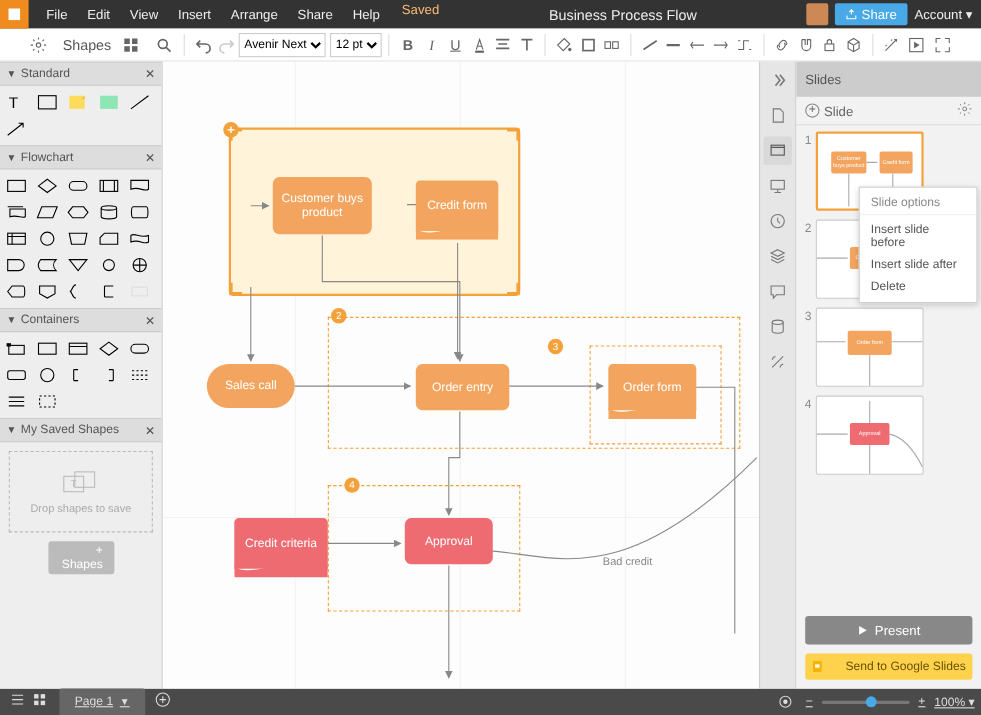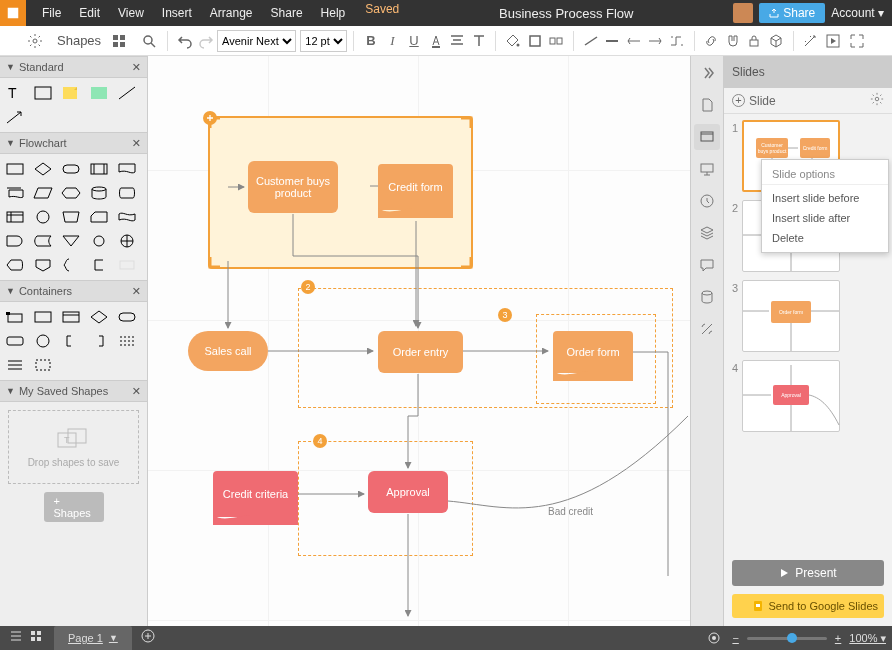--- a/index.html
+++ b/index.html
@@ -29,21 +29,21 @@
 
 .main{display:flex;height:570px;}
 .sidebar{width:148px;background:#eee;border-right:1px solid #ccc;overflow:hidden;}
 .panel-head{background:#ddd;height:22px;display:flex;align-items:center;padding:0 6px;font-size:11px;color:#555;border-bottom:1px solid #ccc;border-top:1px solid #ccc;}
 .panel-head .arrow{margin-right:4px;font-size:9px;}
 .panel-head .close{margin-left:auto;cursor:pointer;}
 .shape-grid{display:flex;flex-wrap:wrap;padding:6px 4px;gap:6px;}
 .shp{width:22px;height:18px;display:flex;align-items:center;justify-content:center;cursor:grab;}
 .shp svg{width:20px;height:16px;}
 .saved-drop{margin:8px;border:1px dashed #bbb;height:74px;display:flex;flex-direction:column;align-items:center;justify-content:center;color:#aaa;font-size:10px;gap:6px;}
-.shapes-btn{margin:6px auto;display:block;background:#bbb;color:#fff;font-size:11px;padding:3px 10px;border-radius:3px;cursor:pointer;width:60px;text-align:left;}
+.shapes-btn{margin:6px auto;display:block;background:#bbb;color:#fff;font-size:11px;padding:3px 10px;border-radius:3px;cursor:pointer;width:60px;text-align:right;}
 
 .canvas-wrap{flex:1;position:relative;background:#fdfdfd;overflow:hidden;background-image:linear-gradient(to right,#f2f2f2 1px,transparent 1px),linear-gradient(to bottom,#f2f2f2 1px,transparent 1px);background-size:150px 150px;background-position:-30px -36px;}
 .node{position:absolute;display:flex;align-items:center;justify-content:center;color:#fff;font-size:11px;text-align:center;}
 .rnd{border-radius:6px;}
 .container-box{position:absolute;border:2px solid #f3a13a;background:#fff3d9;border-radius:4px;}
 .slide-num{position:absolute;width:14px;height:14px;background:#f3a13a;border-radius:50%;color:#fff;font-size:9px;display:flex;align-items:center;justify-content:center;}
 .dash-box{position:absolute;border:1.5px dashed #f3a13a;}
 .conn-label{position:absolute;font-size:10px;color:#888;}
 svg.connector{position:absolute;overflow:visible;}
 
@@ -56,25 +56,25 @@
 .slides-toolbar{height:26px;display:flex;align-items:center;padding:0 8px;font-size:12px;color:#666;border-bottom:1px solid #ddd;}
 .slides-toolbar .add{display:flex;align-items:center;gap:4px;cursor:pointer;}
 .slides-toolbar .gear{margin-left:auto;cursor:pointer;}
 .slide-list{flex:1;overflow:auto;padding:6px 6px 6px 2px;}
 .slide-row{display:flex;align-items:flex-start;gap:4px;margin-bottom:8px;position:relative;}
 .slide-idx{width:12px;font-size:11px;color:#888;text-align:right;padding-top:2px;}
 .thumb{width:98px;height:72px;background:#fff;border:1px solid #ccc;position:relative;border-radius:2px;}
 .thumb.sel{border:2px solid #f3a13a;}
 .thumb .mini{position:absolute;border-radius:2px;}
 .slide-edit{position:absolute;right:-20px;top:28px;width:18px;height:18px;display:flex;align-items:center;justify-content:center;color:#888;cursor:pointer;}
-.context-menu{position:absolute;right:-3px;top:39px;width:128px;background:#fff;border:1px solid #ccc;box-shadow:0 2px 6px rgba(0,0,0,0.2);padding:4px 0;z-index:50;}
+.context-menu{position:absolute;right:-3px;top:50px;width:108px;background:#fff;border:1px solid #ccc;box-shadow:0 2px 6px rgba(0,0,0,0.2);padding:4px 0;z-index:50;}
 .context-title{padding:4px 10px;color:#888;font-size:11px;border-bottom:1px solid #eee;margin-bottom:3px;}
 .context-item{padding:4px 10px;font-size:11px;cursor:pointer;color:#555;}
 .present-btn{margin:8px;background:#888;color:#fff;padding:6px;border-radius:3px;text-align:center;font-size:12px;cursor:pointer;display:flex;align-items:center;justify-content:center;gap:6px;}
-.gs-btn{margin:0 8px 8px;background:#ffd24d;color:#6a5100;padding:6px;border-radius:3px;text-align:center;font-size:11px;cursor:pointer;display:flex;align-items:center;justify-content:flex-end;gap:6px;}
+.gs-btn{margin:0 8px 8px;background:#ffd24d;color:#6a5100;padding:6px;border-radius:3px;text-align:center;font-size:11px;cursor:pointer;display:flex;align-items:center;justify-content:space-between;gap:6px;}
 
 .bottombar{height:24px;background:#4a4a4a;display:flex;color:#ddd;font-size:11px;padding:0 6px;text-decoration:underline;}
 .page-tab{background:#666;padding:3px 14px;border-radius:2px 2px 0 0;margin-left:8px;display:flex;align-items:center;gap:6px;cursor:pointer;}
 .zoom{margin-left:auto;display:flex;align-items:center;gap:8px;}
 .zoom-track{width:80px;height:3px;background:#777;position:relative;border-radius:2px;}
 .zoom-thumb{position:absolute;width:10px;height:10px;background:#48a9e6;border-radius:50%;top:-4px;left:40px;}
 .bb-btn{width:20px;height:20px;display:flex;align-items:center;justify-content:center;cursor:pointer;}
 </style>
 </head>
 <body>

